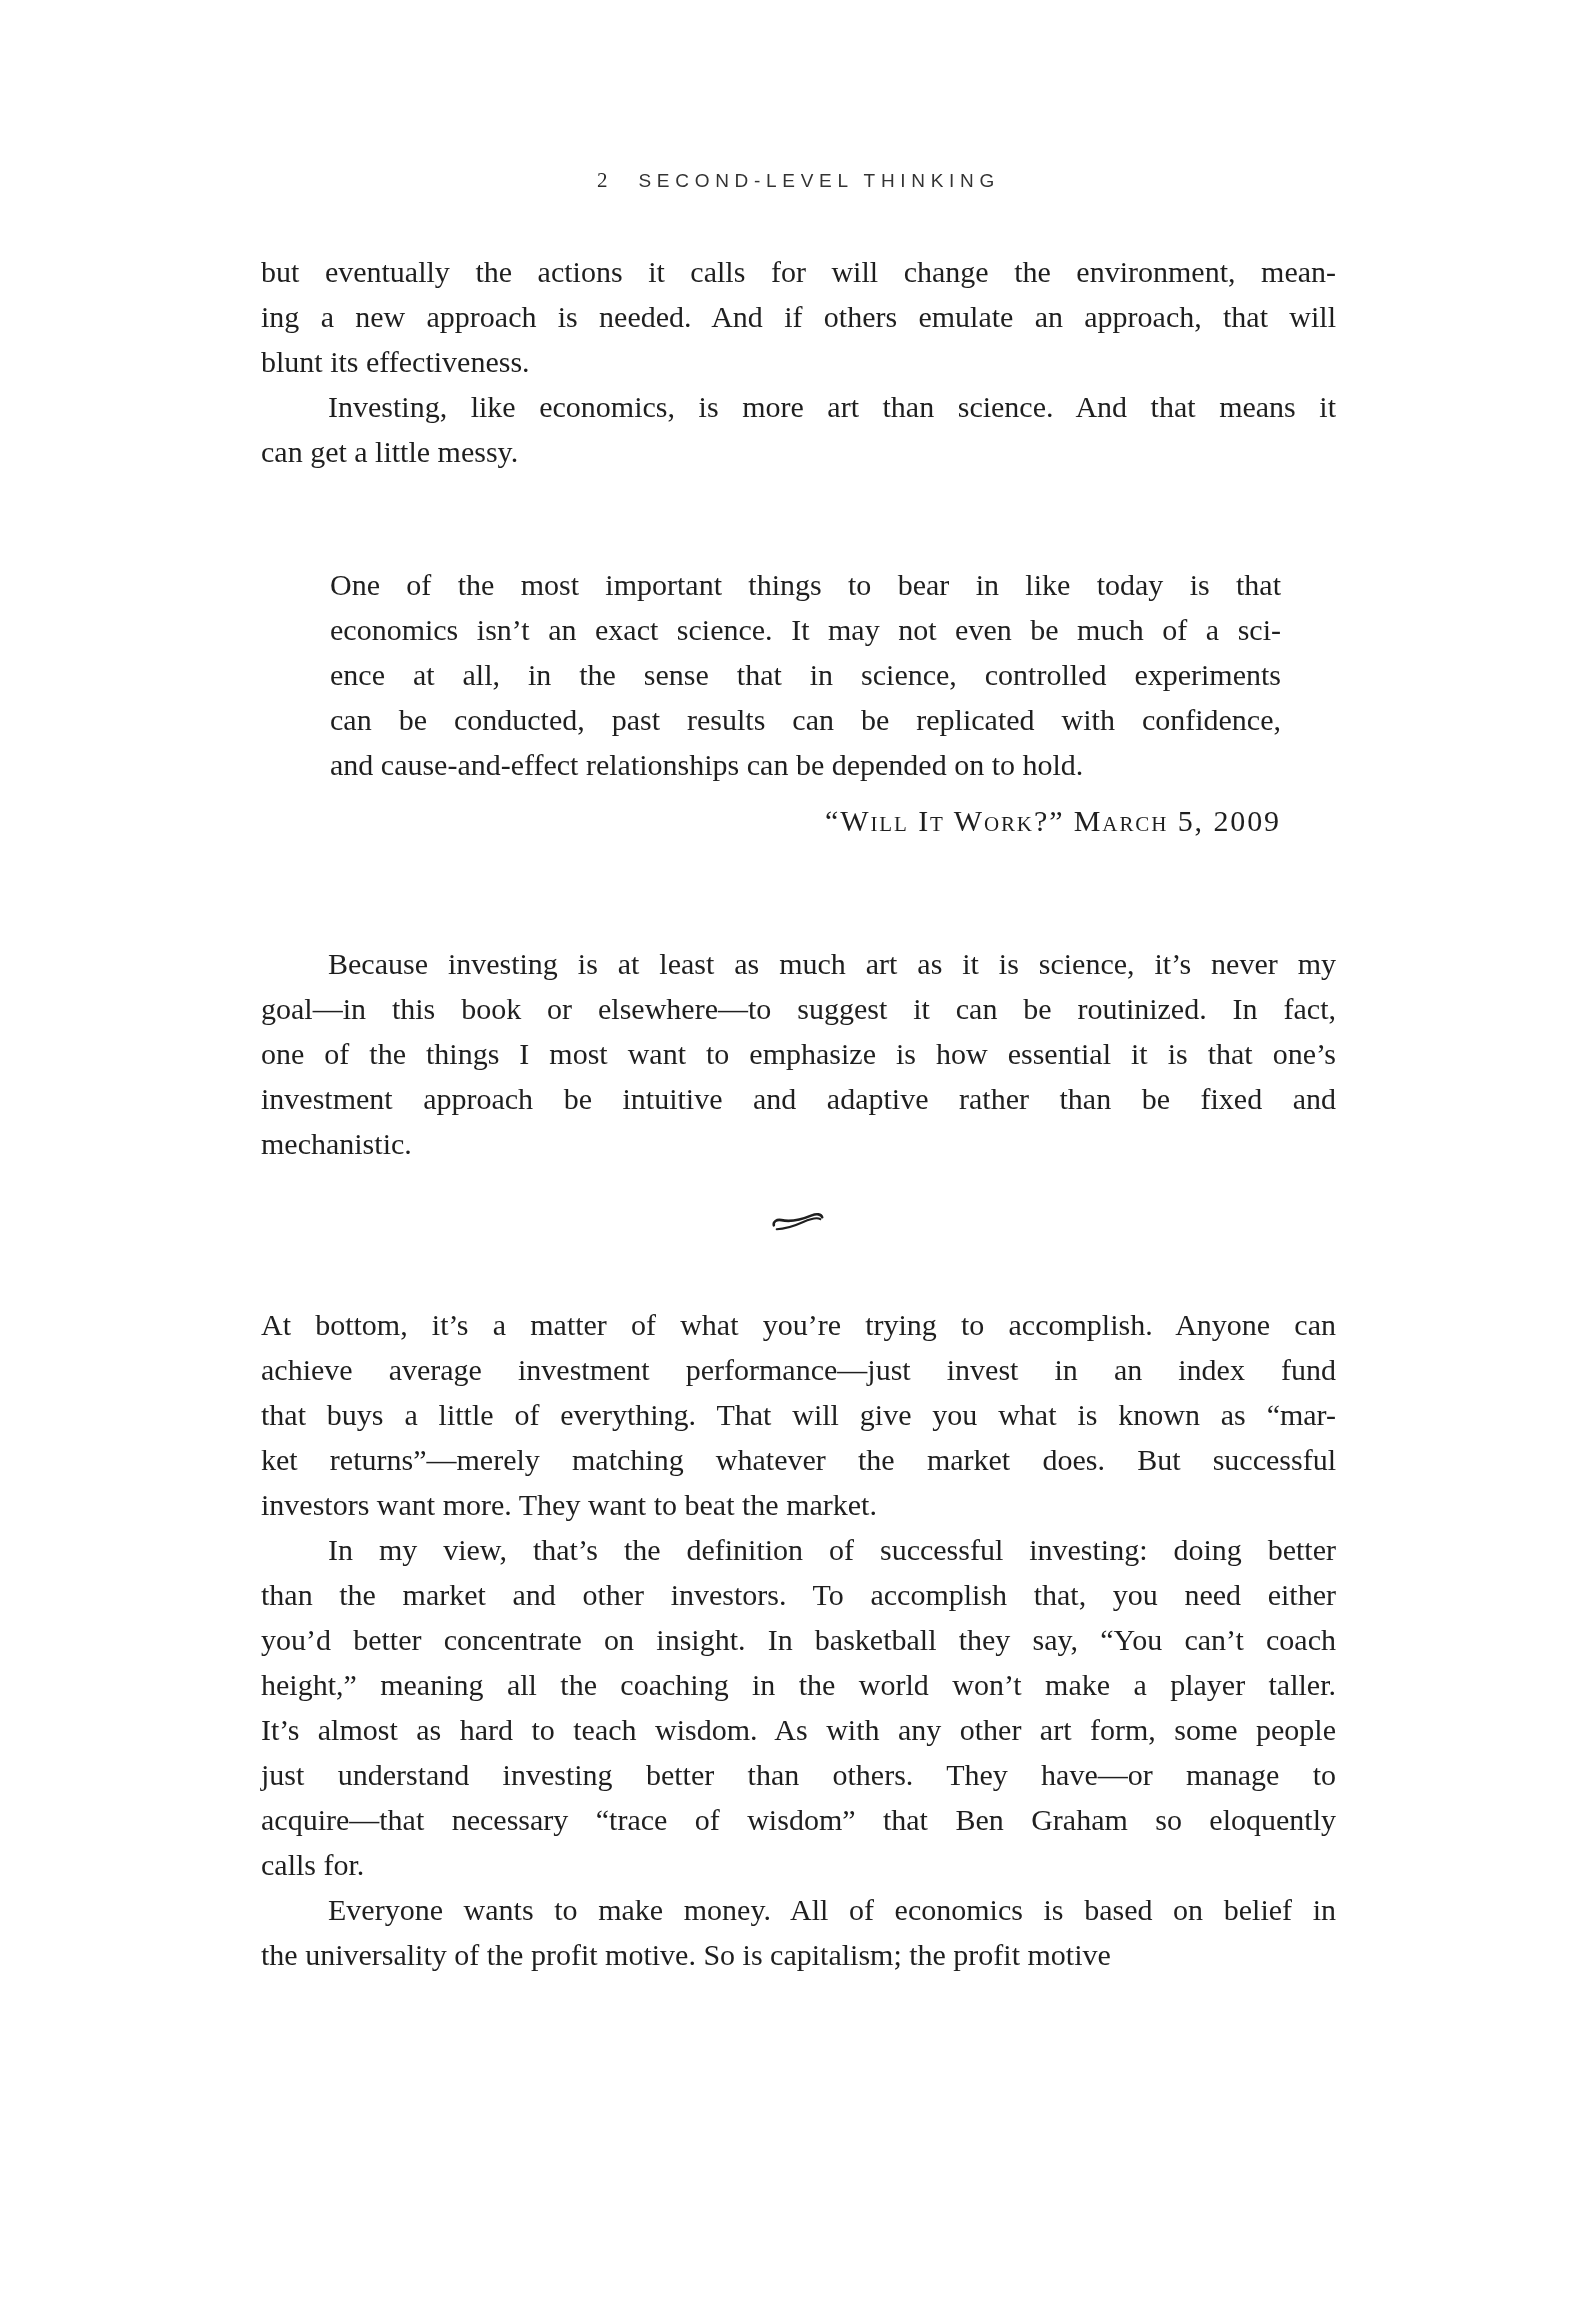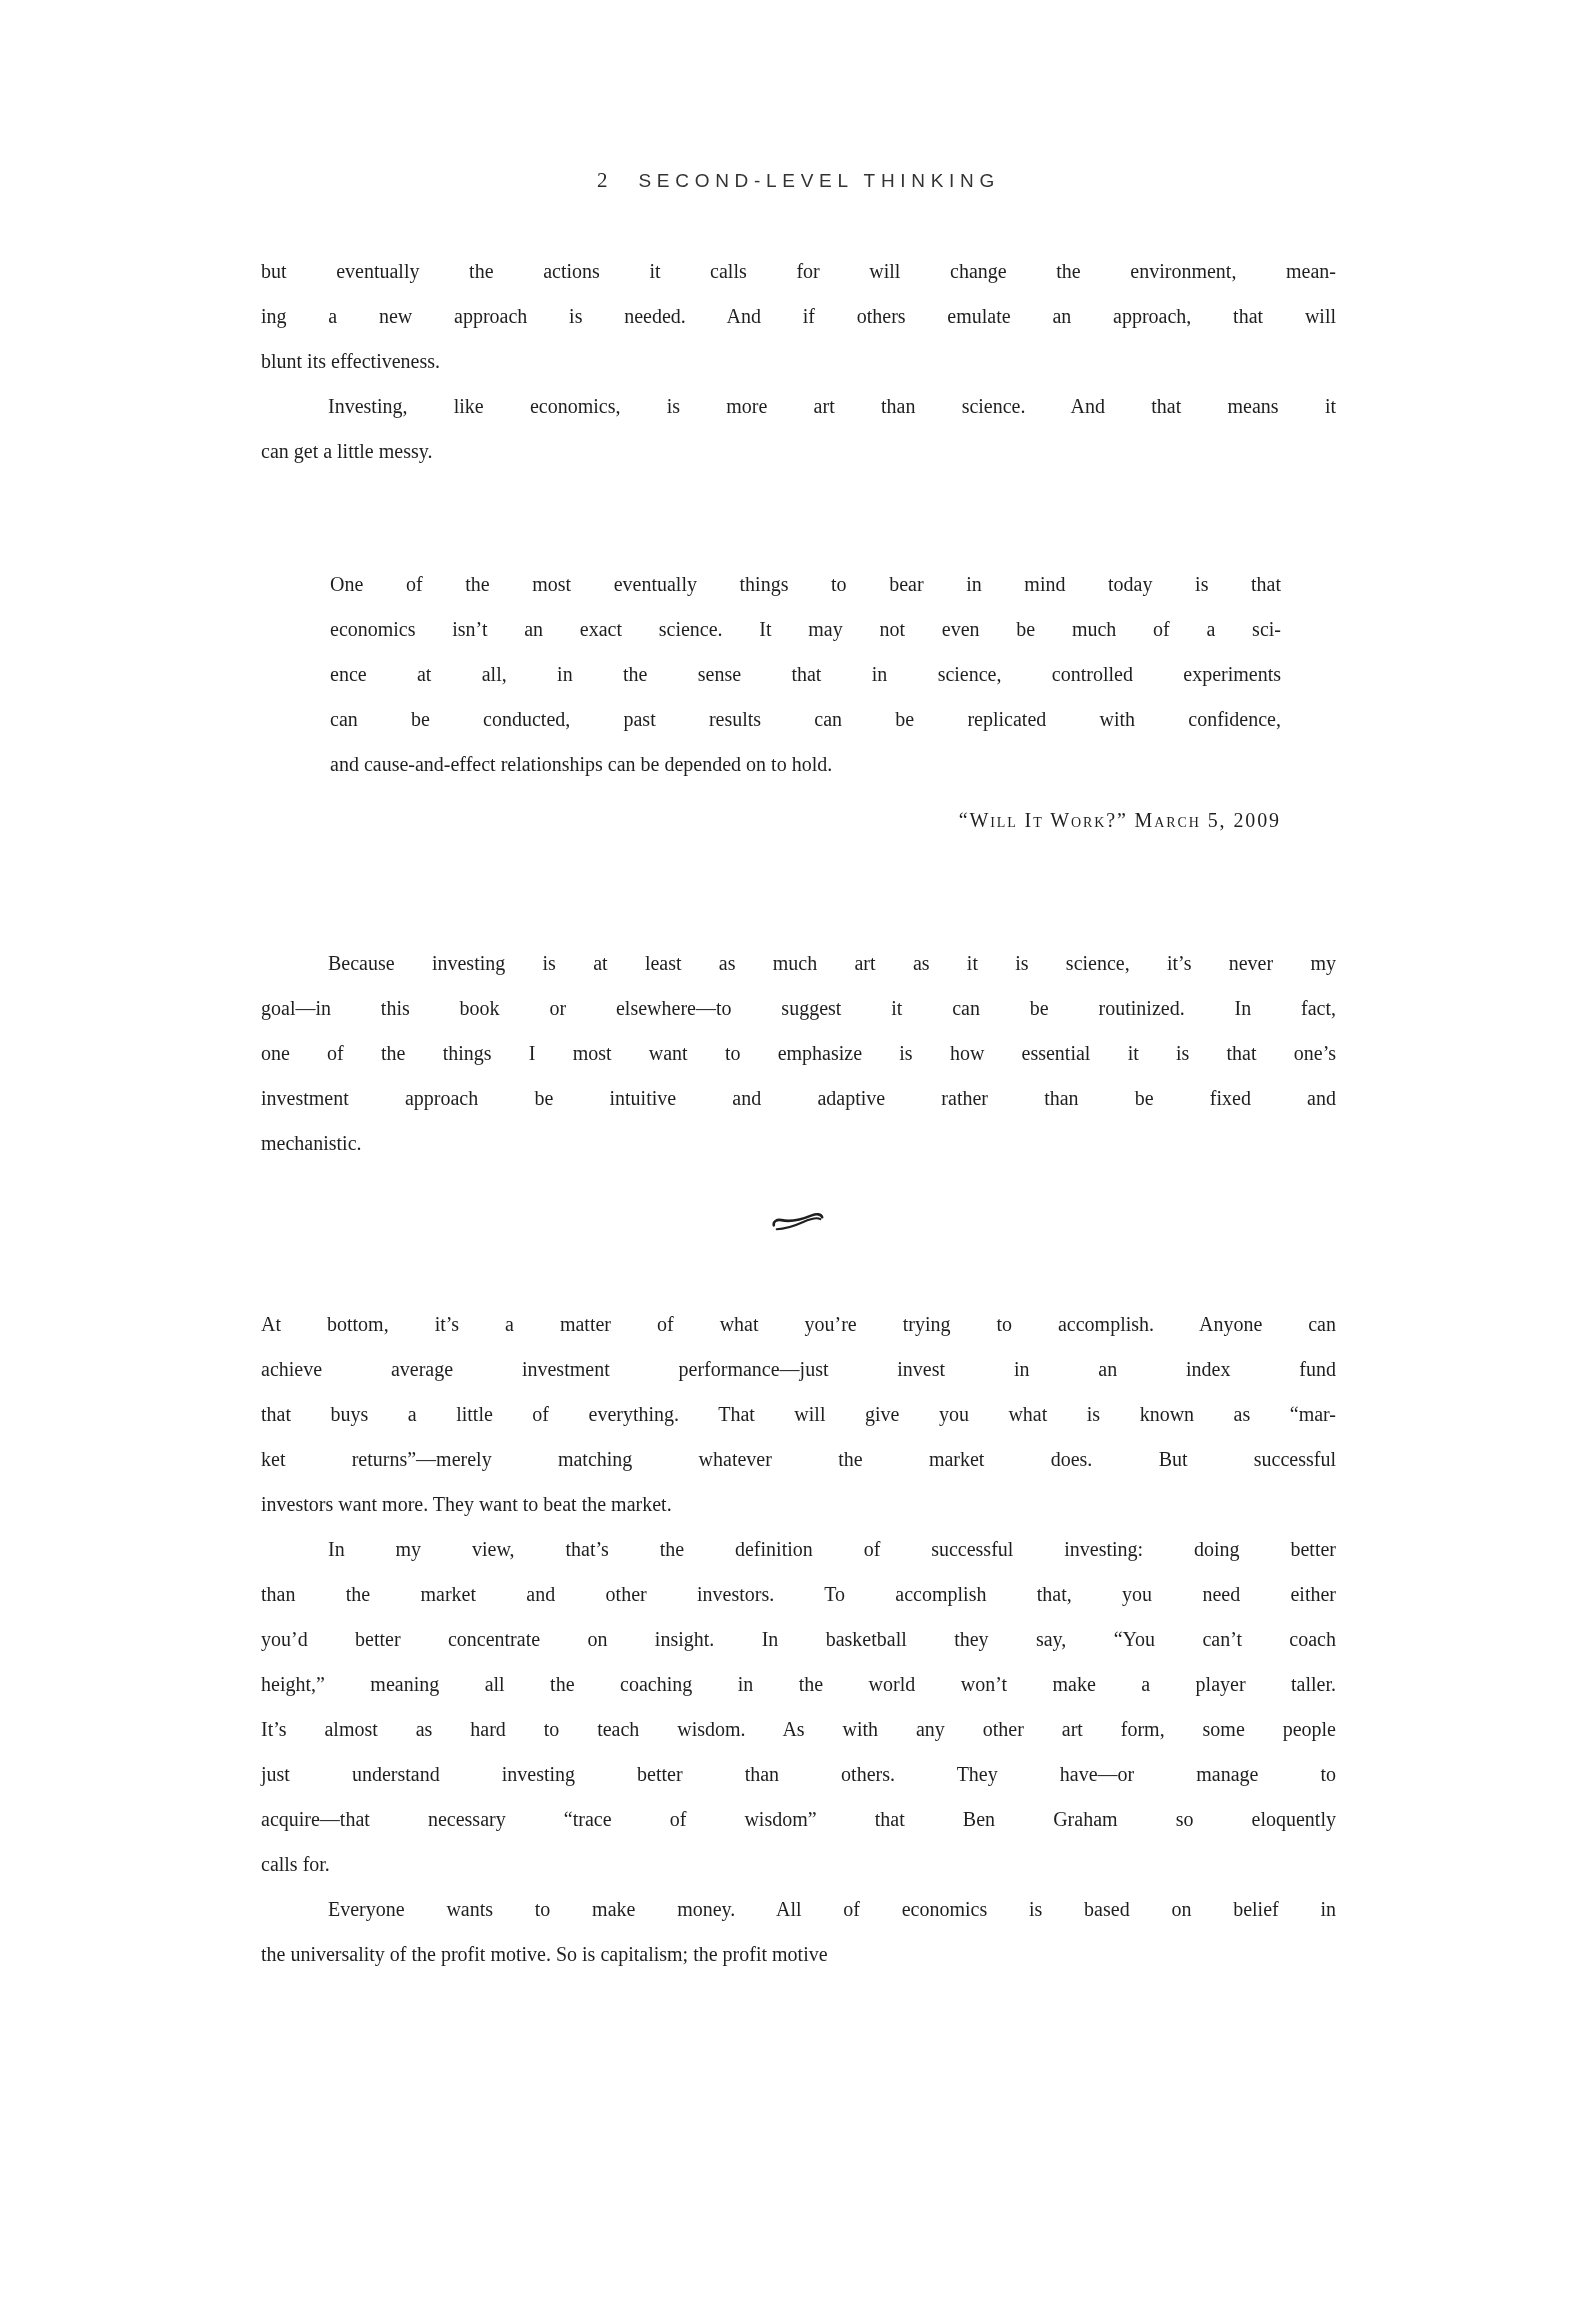--- a/index.html
+++ b/index.html
@@ -30,21 +30,21 @@
     white-space: nowrap;
   }
   .chapter-number {
     font-family: "Liberation Serif", serif;
     font-size: 21px;
     letter-spacing: 0;
     margin-right: 31px;
     color: #2b2b2b;
   }
   .body-text {
-    font-size: 20px;
+    font-size: 30px;
     line-height: 45px;
   }
   .body-text > .text-section:first-child { margin-top: 56px; }
   .text-section + .quote   { margin-top: 88px; }
   .quote + .text-section   { margin-top: 98px; }
   .text-section + .ornament { margin-top: 45px; }
   .ornament + .text-section { margin-top: 66px; }
   .para { margin: 0; }
   .line {
     text-align: justify;
@@ -82,21 +82,21 @@
             <div class="line">but eventually the actions it calls for will change the environment, mean-</div>
             <div class="line">ing a new approach is needed. And if others emulate an approach, that will</div>
             <div class="line last">blunt its effectiveness.</div>
           </div>
           <div class="para">
             <div class="line indent">Investing, like economics, is more art than science. And that means it</div>
             <div class="line last">can get a little messy.</div>
           </div>
         </section>
         <blockquote class="quote">
-          <div class="line">One of the most eventually things to bear in mind today is that</div>
+          <div class="line">One of the most important things to bear in like today is that</div>
           <div class="line">economics isn’t an exact science. It may not even be much of a sci-</div>
           <div class="line">ence at all, in the sense that in science, controlled experiments</div>
           <div class="line">can be conducted, past results can be replicated with confidence,</div>
           <div class="line last">and cause-and-effect relationships can be depended on to hold.</div>
           <div class="citation">“Will It Work?” March 5, 2009</div>
         </blockquote>
         <section class="text-section">
           <div class="para">
             <div class="line indent">Because investing is at least as much art as it is science, it’s never my</div>
             <div class="line">goal—in this book or elsewhere—to suggest it can be routinized. In fact,</div>

